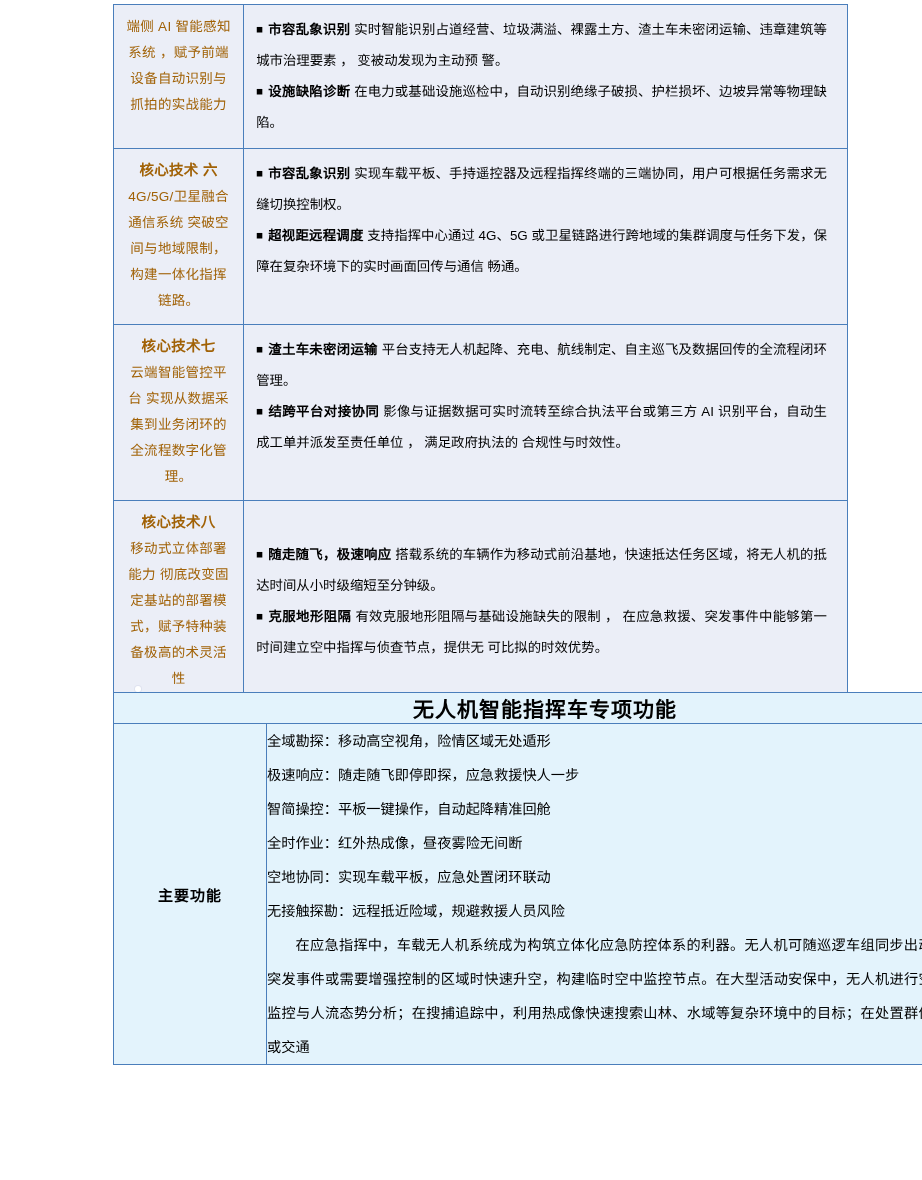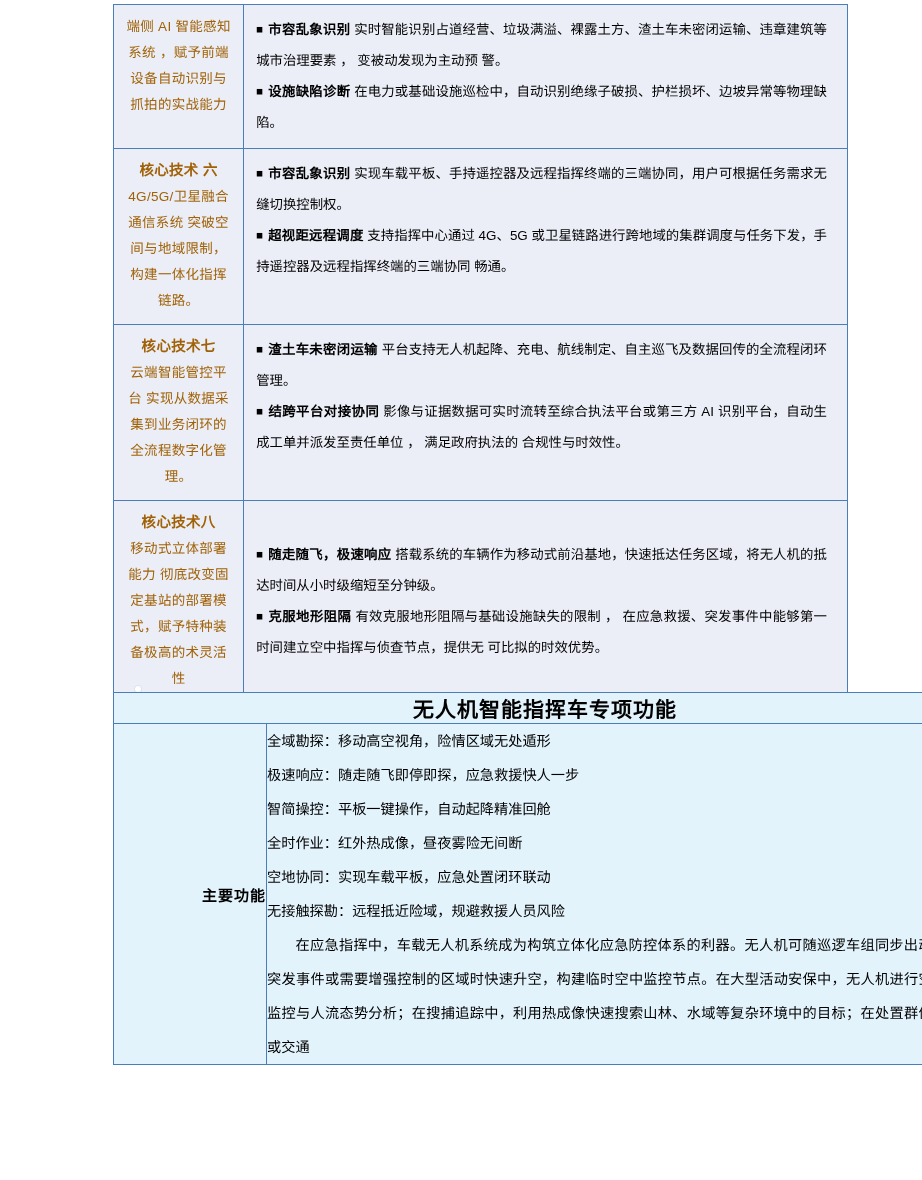--- a/index.html
+++ b/index.html
@@ -114,21 +114,21 @@
     text-align: center;
     font-weight: bold;
     font-size: 21px;
     letter-spacing: 1px;
     padding: 16px 0 18px 0;
     background: #e3f3fc;
     color: #000;
   }
   .func-label {
     width: 130px;
-    text-align: right;
+    text-align: center;
     font-weight: bold;
     font-size: 15px;
     letter-spacing: 1px;
     vertical-align: middle;
   }
   .func-body {
     padding: 12px 14px 6px 14px;
     font-family: "DejaVu Serif", "Liberation Serif", serif;
     font-size: 14.2px;
     line-height: 34px;
@@ -180,21 +180,21 @@
             <span class="lab-title">核心技术 六</span>
             <span class="lab-desc">4G/5G/卫星融合通信系统 突破空间与地域限制，构建一体化指挥链路。</span>
           </div>
         </td>
         <td class="col-body">
           <div class="body-cell">
             <p class="bullet-para">
               <span class="sq">■</span><span class="b-term">市容乱象识别</span> <span class="b-text">实现车载平板、手持遥控器及远程指挥终端的三端协同，用户可根据任务需求无缝切换控制权。</span>
             </p>
             <p class="bullet-para">
-              <span class="sq">■</span><span class="b-term">超视距远程调度</span> <span class="b-text">支持指挥中心通过 4G、5G 或卫星链路进行跨地域的集群调度与任务下发，手持遥控器及远程指挥终端的三端协同 畅通。</span>
+              <span class="sq">■</span><span class="b-term">超视距远程调度</span> <span class="b-text">支持指挥中心通过 4G、5G 或卫星链路进行跨地域的集群调度与任务下发，保障在复杂环境下的实时画面回传与通信 畅通。</span>
             </p>
           </div>
         </td>
       </tr>
 
       <tr>
         <td class="col-label">
           <div class="label-cell">
             <span class="lab-title">核心技术七</span>
             <span class="lab-desc">云端智能管控平台 实现从数据采集到业务闭环的全流程数字化管理。</span>

